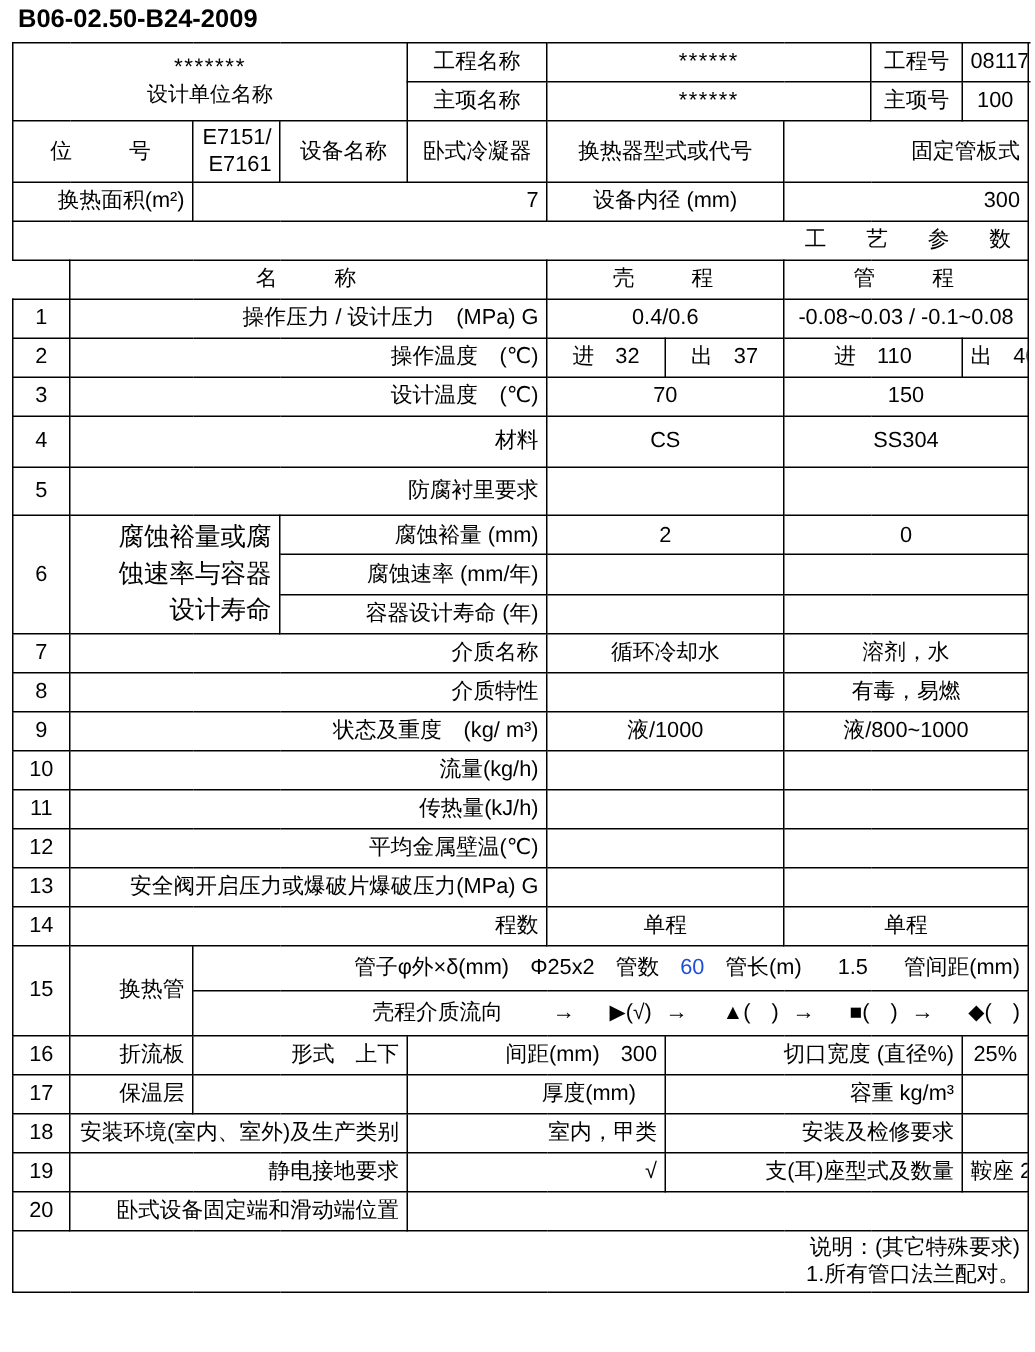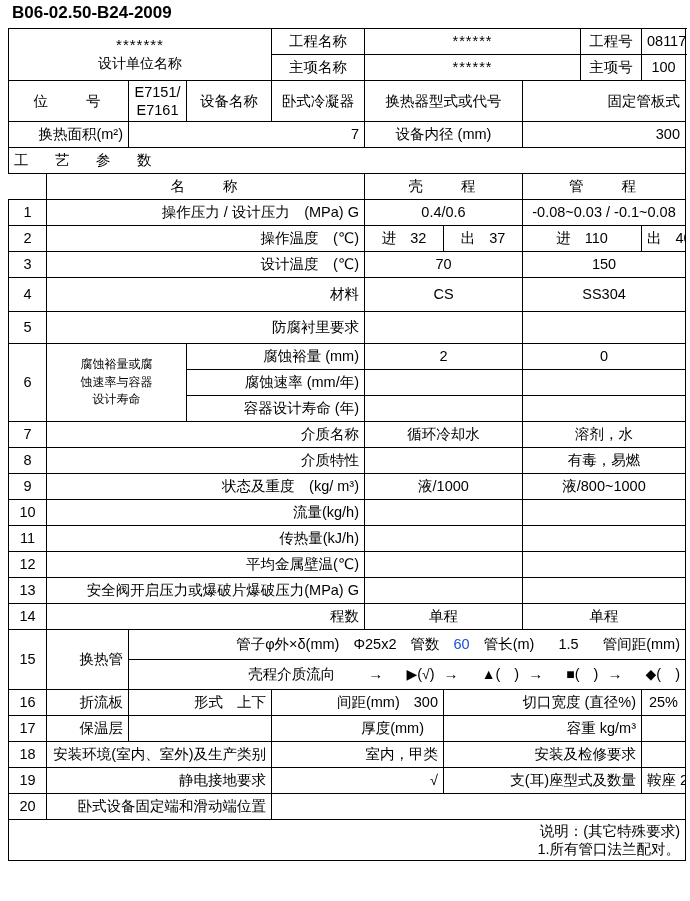--- a/index.html
+++ b/index.html
@@ -41,39 +41,39 @@
 
   
   .designer-cell{text-align:center;line-height:1.7;padding:6px 4px;}
   .designer-stars{font-size:15px;letter-spacing:1px;}
   .designer-name{font-size:14px;font-family:Liberation Serif, serif;}
 
   .stars6{letter-spacing:1px;font-size:14px;}
 
   
   .section-title{
-    text-align:left;
+    text-align:right;
     font-size:15px;
     letter-spacing:6px;
     padding:3px 0;
   }
   .spaced-2{letter-spacing:3px;}
 
   .no-b{border:0 !important;}
 
   .tight{padding-left:3px;padding-right:3px;}
 
   .tube-no{color:#1d4ed8;font-weight:normal;}
 
   .flowline{font-size:14.5px;white-space:nowrap;}
   .arrow{padding:0 5px;font-size:15px;}
   .sym{font-size:14px;}
   .chk{font-size:14px;}
 
-  .twoline{line-height:1.12;font-size:13px;text-align:center;white-space:normal;}
+  .twoline{line-height:1.12;font-size:13px;text-align:right;white-space:normal;}
 
   .note-cell{
     text-align:right;
     font-size:14.5px;
     line-height:1.45;
     padding:4px 6px 6px 6px;
     white-space:normal;
     height:auto;
   }
   .gap-s{display:inline-block;width:10px;}
@@ -192,21 +192,21 @@
 
     <tr>
       <td class="c">5</td>
       <td class="l" colspan="4">防腐衬里要求</td>
       <td class="c" colspan="2" style="height:32px"></td>
       <td class="c" colspan="3"></td>
     </tr>
 
     <tr>
       <td class="c" rowspan="3">6</td>
-      <td class="twoline" rowspan="3" colspan="2" style="font-size:12px;line-height:1.45">
+      <td class="twoline" rowspan="3" colspan="2" style="font-size:17px;line-height:1.45">
         <div>腐蚀裕量或腐</div>
         <div>蚀速率与容器</div>
         <div>设计寿命</div>
       </td>
       <td class="l" colspan="2">腐蚀裕量 (mm)</td>
       <td class="c" colspan="2">2</td>
       <td class="c" colspan="3">0</td>
     </tr>
     <tr>
       <td class="l" colspan="2">腐蚀速率 (mm/年)</td>

